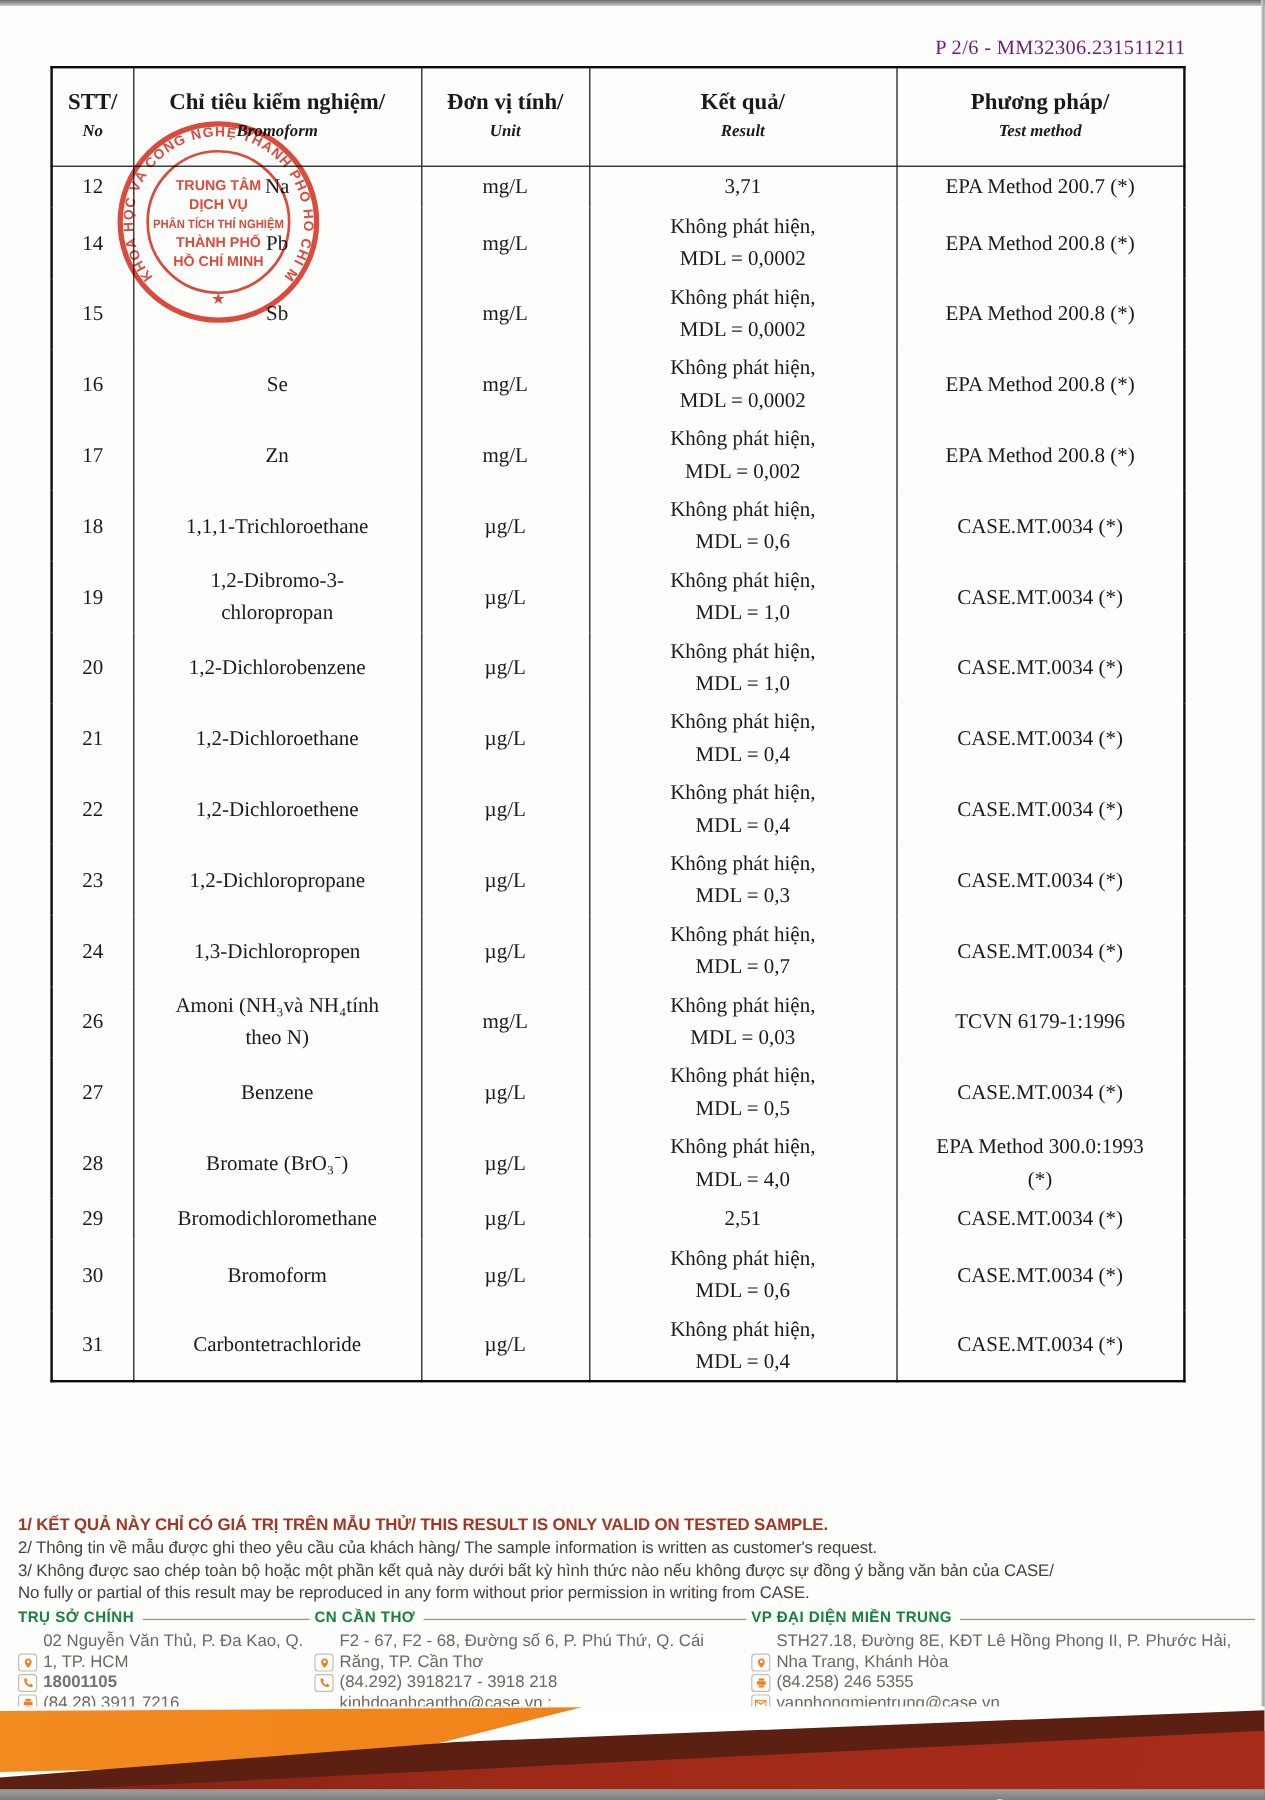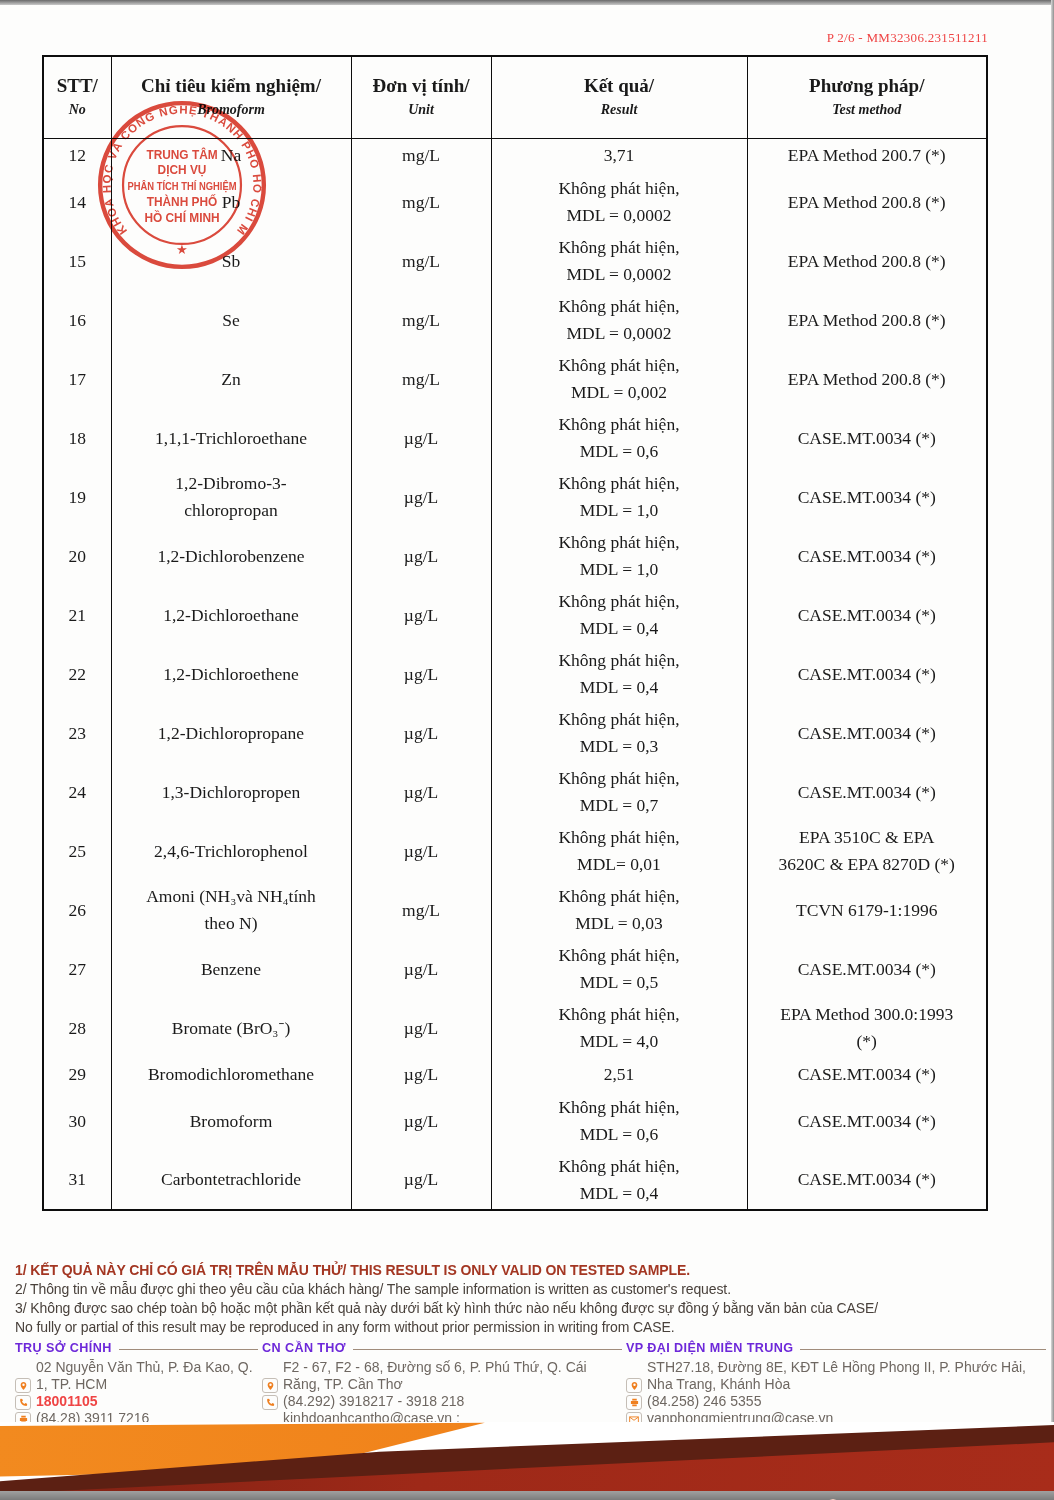--- a/index.html
+++ b/index.html
@@ -4,21 +4,21 @@
 <style>
   html,body{margin:0;padding:0;}
   body{
     width:1054px;height:1500px;position:relative;background:#fdfdfc;
     font-family:"Liberation Serif", serif;color:#1a1a1a;overflow:hidden;
   }
   .scan-top{position:absolute;left:0;top:0;width:1054px;height:5px;
     background:linear-gradient(#6a6a6a,#c9c9c9);}
   .scan-right{position:absolute;right:0;top:0;width:3px;height:1500px;
     background:linear-gradient(90deg,#d8d8d8,#8f8f8f);}
-  .page-ref{position:absolute;top:30px;right:66px;font-size:13px;letter-spacing:.3px;color:#ef4444;}
+  .page-ref{position:absolute;top:30px;right:66px;font-size:17px;letter-spacing:.3px;color:#701a75;}
 
   table.results{position:absolute;left:42px;top:55px;width:944px;
     border-collapse:collapse;border:2.5px solid #0d0d0d;table-layout:fixed;}
   .results th,.results td{border-left:1.5px solid #0d0d0d;border-right:1.5px solid #0d0d0d;
     text-align:center;vertical-align:middle;padding:2px 4px;}
   .results thead th{border-bottom:1.6px solid #0d0d0d;padding:16px 2px;}
   .hdr-vi{display:block;font-size:19px;font-weight:bold;line-height:25px;}
   .hdr-en{display:block;font-size:14px;font-weight:bold;font-style:italic;line-height:24px;}
   .results tbody tr.two{height:59px;}
   .results tbody tr.one{height:34px;}
@@ -32,25 +32,25 @@
   .notes{position:absolute;left:15px;top:1261px;width:1010px;
     font-family:"Liberation Sans", sans-serif;font-size:14px;line-height:19px;letter-spacing:-.1px;}
   .notes .n1{color:#a33622;font-weight:bold;}
   .notes .nx{color:#49413b;font-weight:500;}
 
   .offices{position:absolute;left:15px;top:1341px;width:1030px;display:flex;
     font-family:"Liberation Sans", sans-serif;color:#6e6761;}
   .office{flex:0 0 auto;}
   .office.o1{width:243px;} .office.o2{width:360px;margin-left:4px;} .office.o3{width:420px;margin-left:4px;}
   .office-head{display:flex;align-items:center;margin-bottom:4px;}
-  .office-title{font-size:12.6px;font-weight:bold;letter-spacing:.4px;color:#6d28d9;white-space:nowrap;}
+  .office-title{font-size:12.6px;font-weight:bold;letter-spacing:.4px;color:#15803d;white-space:nowrap;}
   .office-rule{flex:1;border-top:1px solid #a08c7b;margin-left:7px;margin-top:2px;}
   .office-line{display:flex;align-items:flex-end;font-size:14px;line-height:17px;}
   .office-line .txt{flex:1;}
-  .office-line .txt.b{font-weight:bold;color:#ef4444;}
+  .office-line .txt.b{font-weight:bold;color:#737373;}
   .icon-box{flex:0 0 14px;width:14px;height:13px;border:1px solid #c5beb6;border-radius:3px;
     margin:2px 5px 0 0;display:inline-flex;align-items:center;justify-content:center;}
   .icon-box svg{display:block;}
   .icon-spacer{flex:0 0 21px;}
 
   .band{position:absolute;left:0;top:1422px;width:1054px;height:78px;background:#fff;}
   .band .orange{position:absolute;inset:0;background:linear-gradient(100deg,#f28a1f,#ef7a15);
     clip-path:polygon(0 5%,46% 1%,28% 62%,0 70%);}
   .band .maroon{position:absolute;inset:0;background:#5c2013;
     clip-path:polygon(0 100%,0 76%,36% 38%,100% 4%,100% 100%);}
@@ -316,39 +316,20 @@
         <td>
           <div class="line">Không phát hiện,</div>
           <div class="line">MDL = 0,7</div>
         </td>
         <td>
           <div class="line">CASE.MT.0034 (*)</div>
         </td>
       </tr>
       <tr class="two">
         <td>
-          <div class="line">25</div>
-        </td>
-        <td>
-          <div class="line">2,4,6-Trichlorophenol</div>
-        </td>
-        <td>
-          <div class="line">µg/L</div>
-        </td>
-        <td>
-          <div class="line">Không phát hiện,</div>
-          <div class="line">MDL= 0,01</div>
-        </td>
-        <td>
-          <div class="line">EPA 3510C &amp; EPA</div>
-          <div class="line">3620C &amp; EPA 8270D (*)</div>
-        </td>
-      </tr>
-      <tr class="two">
-        <td>
           <div class="line">26</div>
         </td>
         <td>
           <div class="line">Amoni (NH₃và NH₄tính</div>
           <div class="line">theo N)</div>
         </td>
         <td>
           <div class="line">mg/L</div>
         </td>
         <td>

